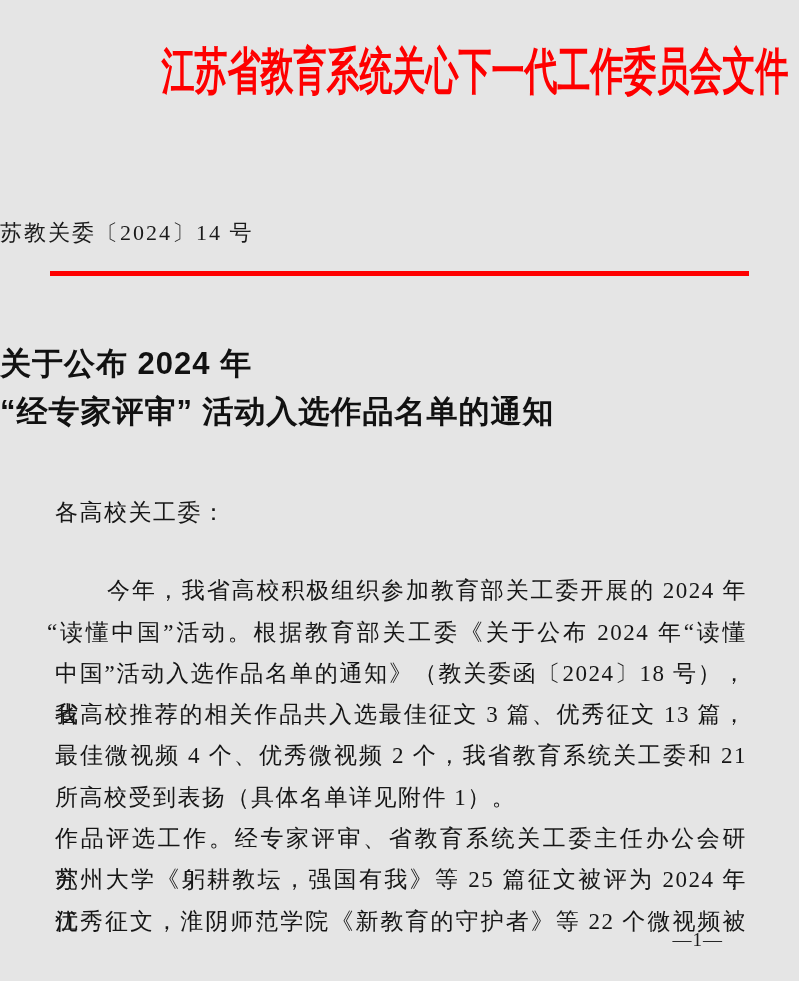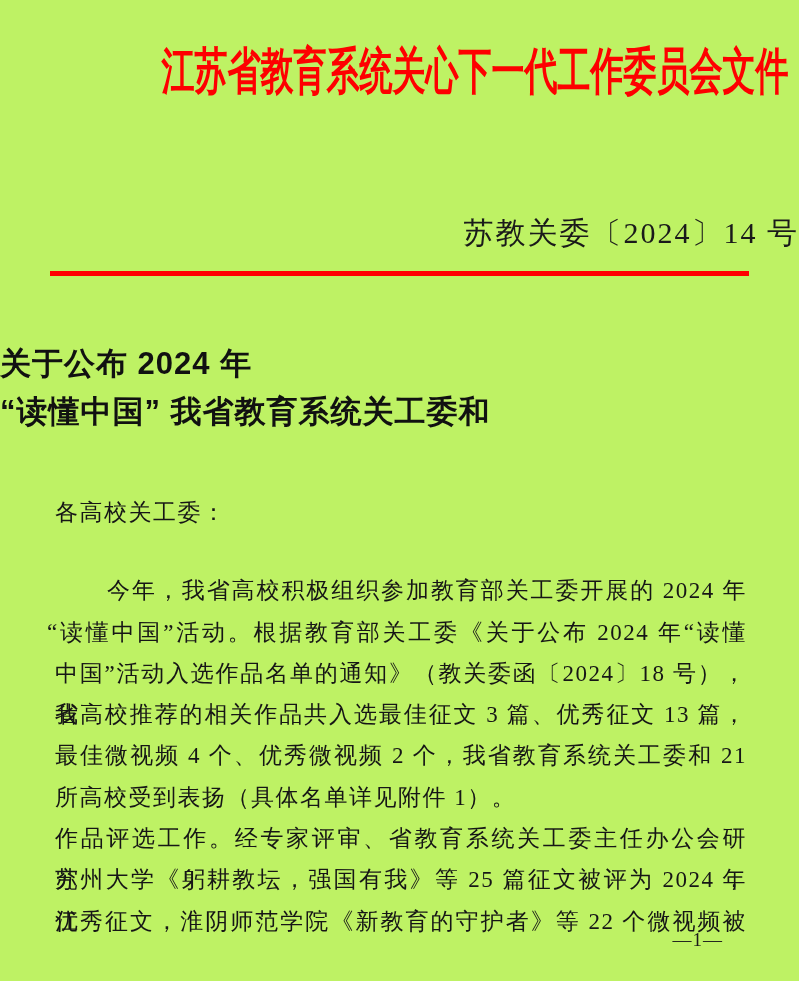--- a/index.html
+++ b/index.html
@@ -4,21 +4,21 @@
 <style>
   html, body {
     margin: 0;
     padding: 0;
     background: #ffffff;
   }
   .page {
     position: relative;
     width: 799px;
     height: 981px;
-    background: #bef264;
+    background: #e5e5e5;
     overflow: hidden;
     margin: 0 auto;
     color: #151515;
   }
   
   .org-header {
     position: absolute;
     top: 44px;
     left: 0;
     width: 100%;
@@ -35,23 +35,23 @@
     transform: scaleX(0.66);
     transform-origin: 50% 50%;
     letter-spacing: 0px;
   }
   
   .doc-number {
     position: absolute;
     top: 218px;
     left: 0;
     width: 100%;
-    text-align: right;
+    text-align: left;
     font-family: "Liberation Serif", "DejaVu Serif", serif;
-    font-size: 30px;
+    font-size: 22px;
     line-height: 30px;
     letter-spacing: 2px;
     color: #1a1a1a;
   }
   
   .red-divider {
     position: absolute;
     top: 271px;
     left: 50px;
     width: 699px;
@@ -125,21 +125,21 @@
   <div class="org-header">
     <span class="inner">江苏省教育系统关心下一代工作委员会文件</span>
   </div>
 
   <div class="doc-number">苏教关委〔2024〕14 号</div>
 
   <div class="red-divider"></div>
 
   <div class="doc-title">
     <div>关于公布 2024 年</div>
-    <div>“读懂中国” 我省教育系统关工委和</div>
+    <div>“经专家评审” 活动入选作品名单的通知</div>
   </div>
 
   <div class="body-text">
     <div class="body-line">各高校关工委：</div>
     <div class="body-line fill indent">今年，我省高校积极组织参加教育部关工委开展的 2024 年</div>
     <div class="body-line fill hang">“读懂中国”活动。根据教育部关工委《关于公布 2024 年“读懂</div>
     <div class="body-line fill">中国”活动入选作品名单的通知》（教关委函〔2024〕18 号），我</div>
     <div class="body-line fill">省高校推荐的相关作品共入选最佳征文 3 篇、优秀征文 13 篇，</div>
     <div class="body-line fill">最佳微视频 4 个、优秀微视频 2 个，我省教育系统关工委和 21</div>
     <div class="body-line">所高校受到表扬（具体名单详见附件 1）。</div>

